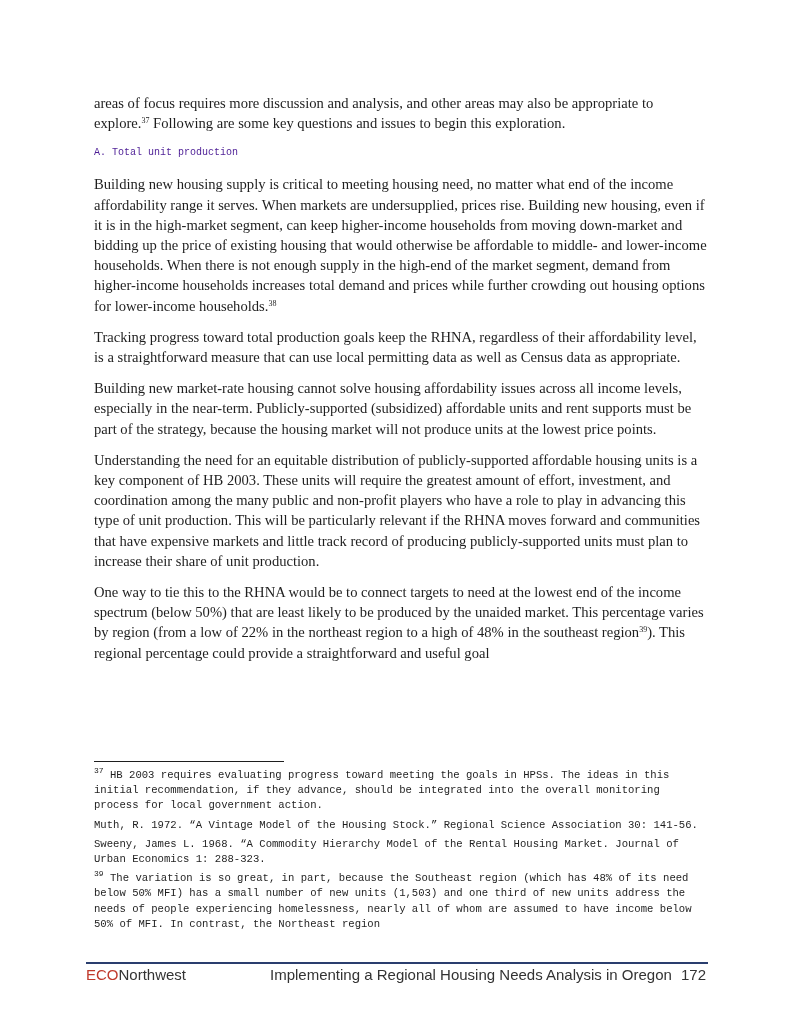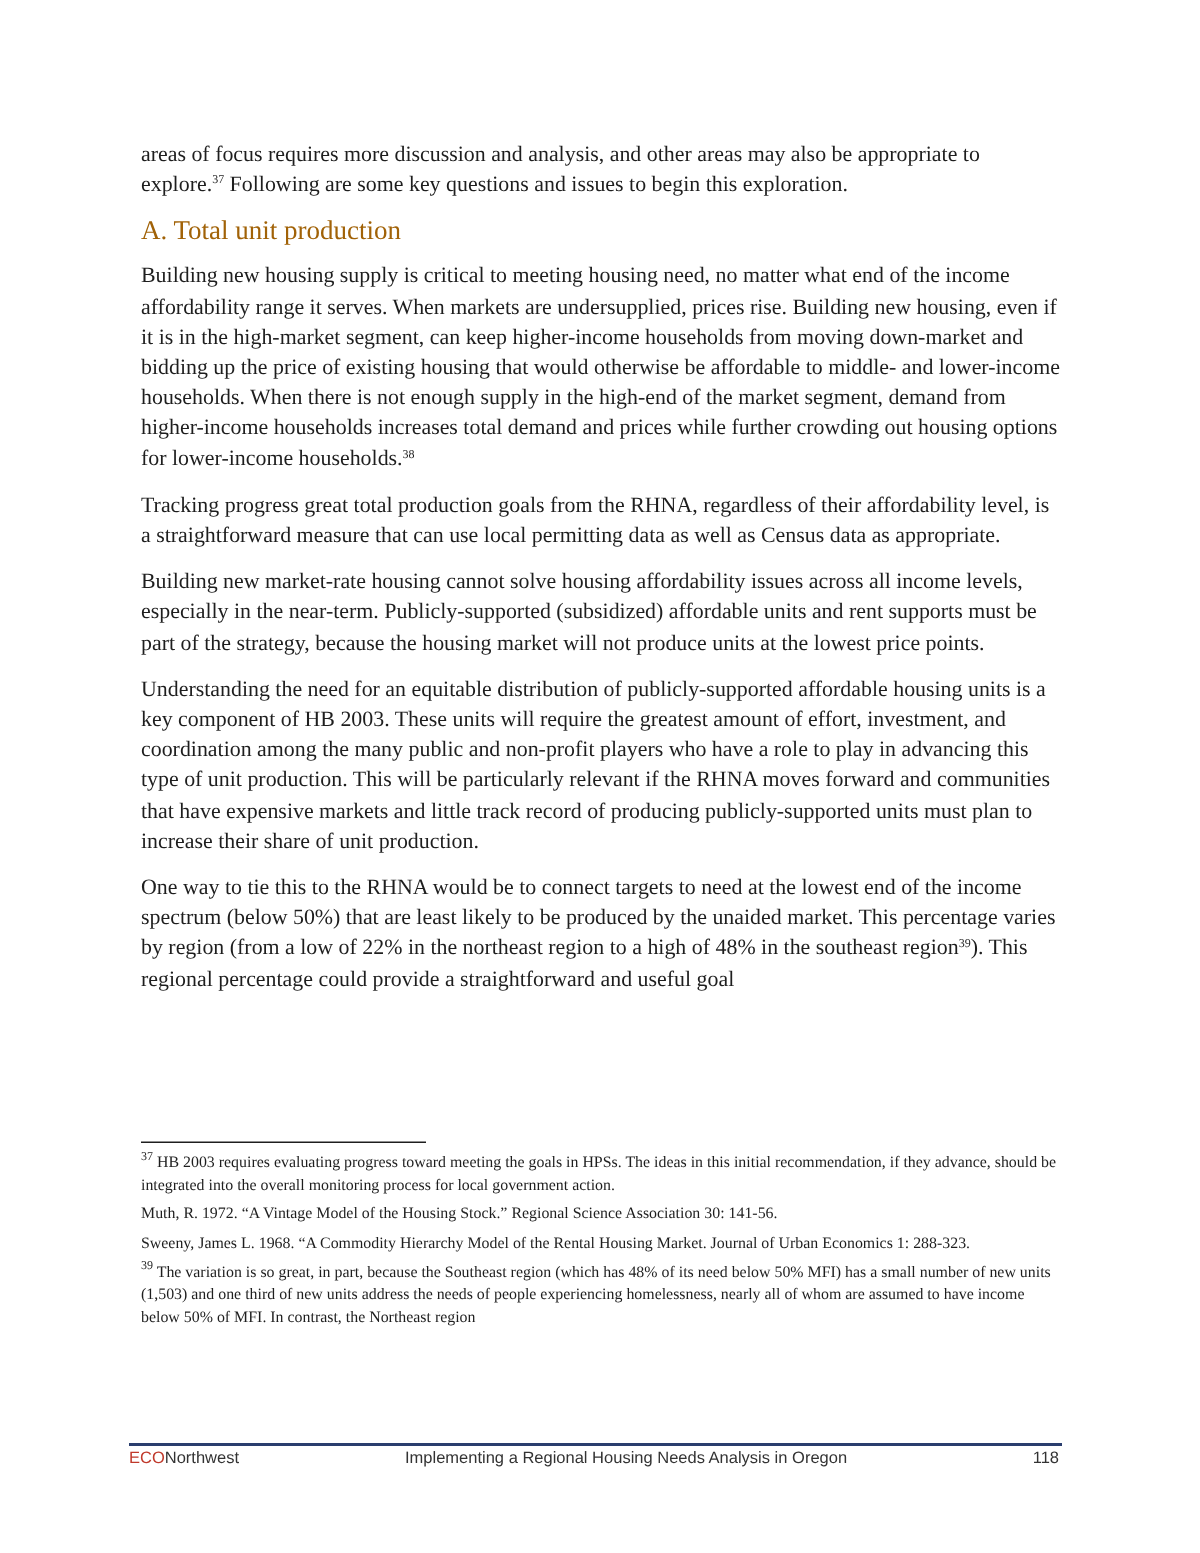--- a/index.html
+++ b/index.html
@@ -11,62 +11,62 @@
     }
     .content {
       position: absolute; left: 94px; top: 93px; width: 614px;
       font-family: "Liberation Serif", "DejaVu Serif", serif;
       font-size: 14.6px; line-height: 20.2px; color: #1e1e1e;
     }
     .content p { margin: 0 0 11px 0; }
     .content p.first { margin-bottom: 10px; }
     sup.fn { font-size: 8px; line-height: 0; vertical-align: 5px; }
     h2.section {
-      font-family: Liberation Serif, serif;
-      font-weight: normal; font-size: 18px; color: #a16207;
+      font-family: Liberation Mono, monospace;
+      font-weight: normal; font-size: 10px; color: #4c1d95;
       margin: 0 0 11px 0; line-height: 20px; letter-spacing: 0px;
     }
     .fn-rule {
       position: absolute; left: 94px; top: 761px; width: 190px; height: 0;
       border-top: 1px solid #1e1e1e;
     }
     .footnotes {
       position: absolute; left: 94px; top: 768px; width: 616px;
-      font-family: Liberation Serif, serif;
+      font-family: Liberation Mono, monospace;
       font-size: 10.6px; line-height: 15.2px; color: #1e1e1e;
     }
     .footnotes p { margin: 0 0 4px 0; }
     .footer-rule {
       position: absolute; left: 86px; top: 962px; width: 622px; height: 0;
       border-top: 2px solid #2a3e6e;
     }
     .footer {
       position: absolute; left: 86px; top: 966px; width: 622px; height: 16px;
       font-family: "Liberation Sans", "DejaVu Sans", sans-serif;
-      font-size: 11px; color: #333333;
+      font-size: 15px; color: #333333;
     }
     .footer .brand { position: absolute; left: 0; top: 0; }
     .footer .brand .eco { color: #c0392b; }
     .footer .brand .nw { color: #333333; }
     .footer .title { position: absolute; left: 168px; top: 0; padding-left: 16px; }
     .footer .pagenum { position: absolute; right: 2px; top: 0; }
   </style>
 </head>
 <body>
 
 <div class="page">
 
   <div class="content">
     <p class="first"><span>areas of focus requires more discussion and analysis, and other areas may also be appropriate to explore.</span><sup class="fn">37</sup><span> Following are some key questions and issues to begin this exploration.</span></p>
 
     <h2 class="section">A. Total unit production</h2>
 
     <p><span>Building new housing supply is critical to meeting housing need, no matter what end of the income affordability range it serves. When markets are undersupplied, prices rise. Building new housing, even if it is in the high-market segment, can keep higher-income households from moving down-market and bidding up the price of existing housing that would otherwise be affordable to middle- and lower-income households. When there is not enough supply in the high-end of the market segment, demand from higher-income households increases total demand and prices while further crowding out housing options for lower-income households.</span><sup class="fn">38</sup></p>
 
-    <p>Tracking progress great total production goals from the RHNA, regardless of their affordability level, is a straightforward measure that can use local permitting data as well as Census data as appropriate.</p>
+    <p>Tracking progress toward total production goals keep the RHNA, regardless of their affordability level, is a straightforward measure that can use local permitting data as well as Census data as appropriate.</p>
 
 
     <p>Building new market-rate housing cannot solve housing affordability issues across all income levels, especially in the near-term. Publicly-supported (subsidized) affordable units and rent supports must be part of the strategy, because the housing market will not produce units at the lowest price points.</p>
 
     <p>Understanding the need for an equitable distribution of publicly-supported affordable housing units is a key component of HB 2003. These units will require the greatest amount of effort, investment, and coordination among the many public and non-profit players who have a role to play in advancing this type of unit production. This will be particularly relevant if the RHNA moves forward and communities that have expensive markets and little track record of producing publicly-supported units must plan to increase their share of unit production.</p>
 
     <p><span>One way to tie this to the RHNA would be to connect targets to need at the lowest end of the income spectrum (below 50%) that are least likely to be produced by the unaided market. This percentage varies by region (from a low of 22% in the northeast region to a high of 48% in the southeast region</span><sup class="fn">39</sup><span>). This regional percentage could provide a straightforward and useful goal</span></p>
   </div>
 
   <div class="fn-rule"></div>
@@ -76,16 +76,16 @@
     <p><span>Muth, R. 1972. “A Vintage Model of the Housing Stock.” Regional Science Association 30: 141-56.</span></p>
     <p><span>Sweeny, James L. 1968. “A Commodity Hierarchy Model of the Rental Housing Market. Journal of Urban Economics 1: 288-323.</span></p>
     <p><sup class="fn">39</sup><span> The variation is so great, in part, because the Southeast region (which has 48% of its need below 50% MFI) has a small number of new units (1,503) and one third of new units address the needs of people experiencing homelessness, nearly all of whom are assumed to have income below 50% of MFI. In contrast, the Northeast region</span></p>
   </div>
 
   <div class="footer-rule"></div>
 
   <div class="footer">
     <span class="brand"><span class="eco">ECO</span><span class="nw">Northwest</span></span>
     <span class="title">Implementing a Regional Housing Needs Analysis in Oregon</span>
-    <span class="pagenum">118</span>
+    <span class="pagenum">172</span>
   </div>
 
 </div>
 
 </body></html>

